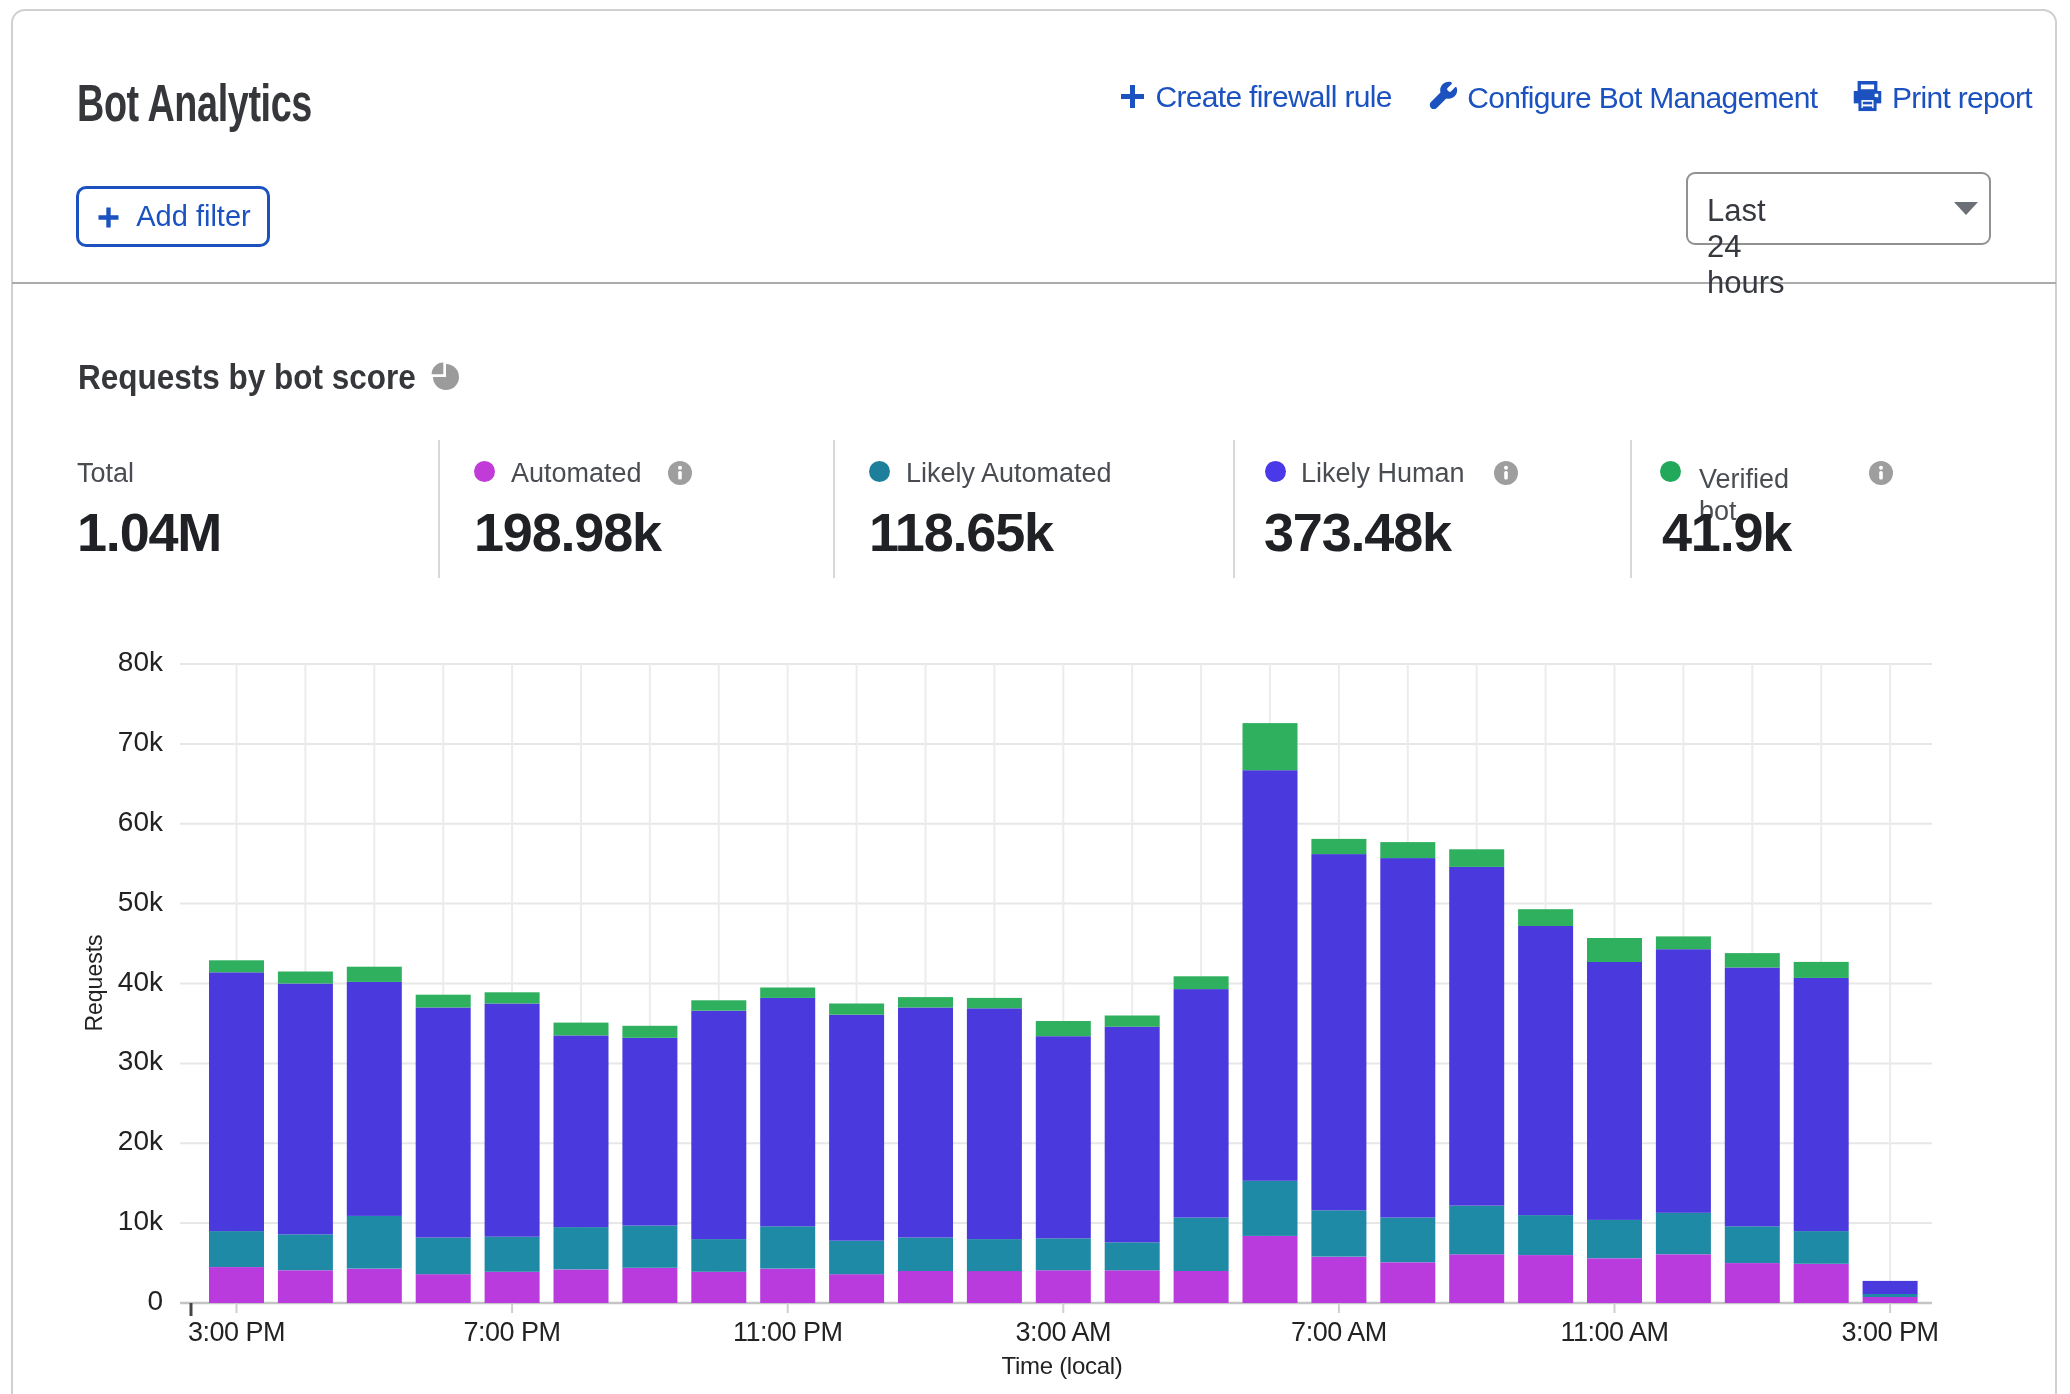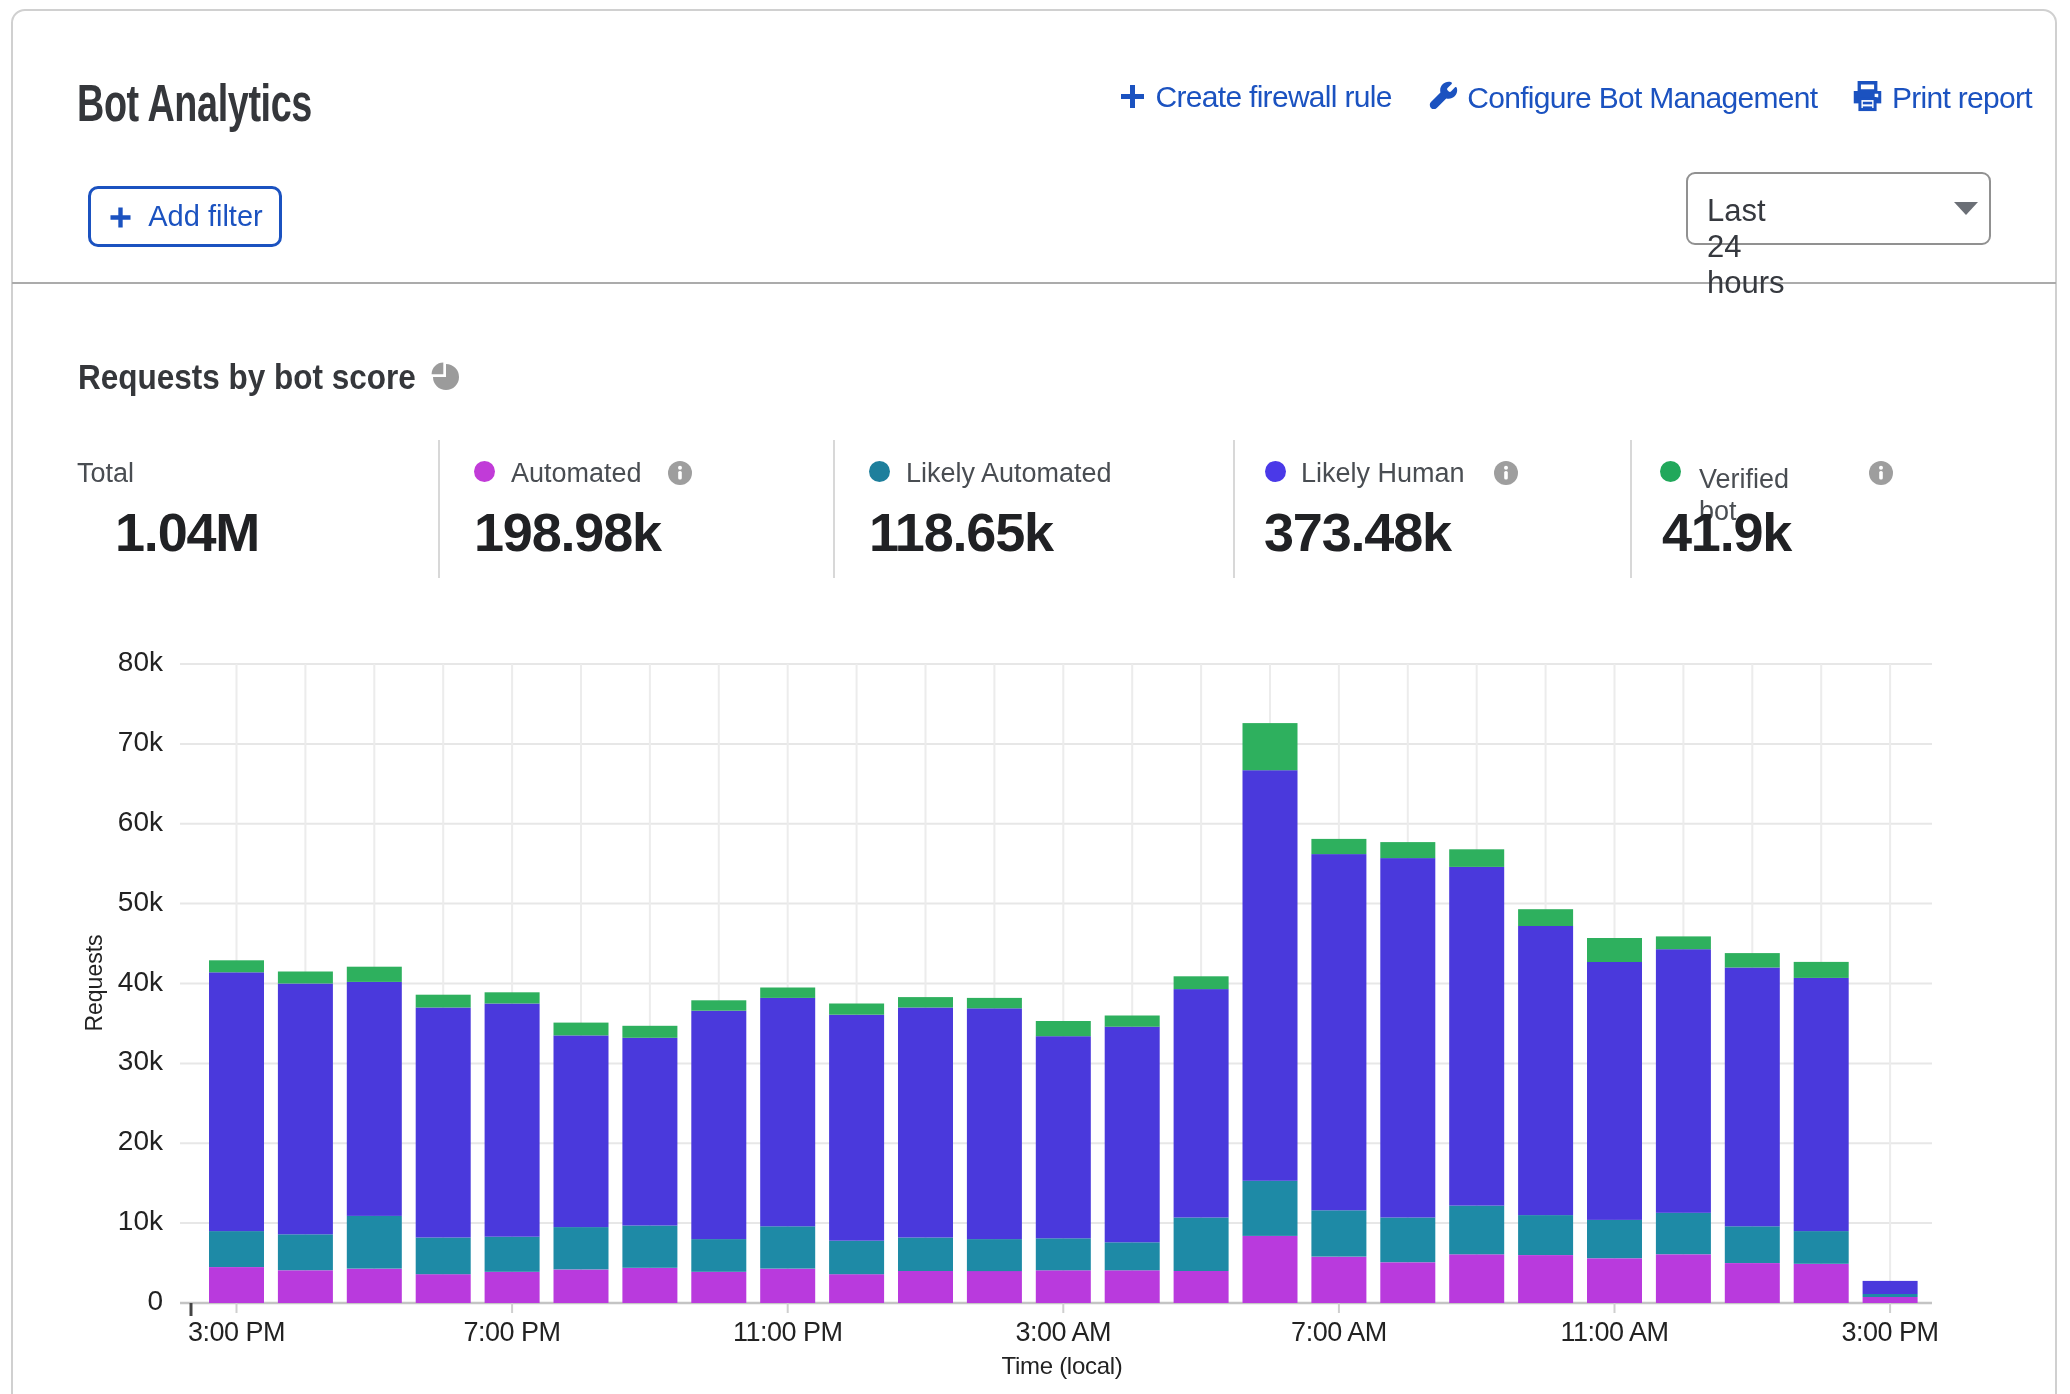--- a/index.html
+++ b/index.html
@@ -6,21 +6,21 @@
 html,body { width:2070px; height:1394px; background:#fff; font-family:"Liberation Sans", sans-serif; overflow:hidden; }
 #page { position:absolute; left:0; top:0; width:1780px; height:1394px; }
 .abs { position:absolute; }
 #card { left:11px; top:9px; width:2046px; height:1600px; background:#fff; border:2px solid #d0d0d0; border-radius:14px; }
 #divider { left:12px; top:282px; width:2044px; height:2px; background:#ababab; }
 #title { left:77px; top:74px; font-size:51px; font-weight:700; color:#35373b; letter-spacing:-0.5px; transform:scaleX(0.74); transform-origin:left top; }
 .link { color:#1b52c0; font-size:30px; letter-spacing:-0.7px; }
 #links { display:flex; justify-content:flex-end; gap:34px; align-items:center;margin-left:40px; }
 #links span { white-space:nowrap; }
 #links { left:0px; top:79px; width:1992px; }
-#addfilter { left:76px; top:186px; width:194px; height:61px; border:3px solid #1b52c0; border-radius:10px; color:#1b52c0; font-size:29px; text-align:center; line-height:54px;margin-left:12px; }
+#addfilter { left:76px; top:186px; width:194px; height:61px; border:3px solid #1b52c0; border-radius:10px; color:#1b52c0; font-size:29px; text-align:center; line-height:54px; }
 #dropdown { left:1686px; top:172px; width:305px; height:73px; border:2px solid #919191; border-radius:9px; }
 #ddtext { left:1707px; top:193px; font-size:31px; color:#36393f; }
 #ddcaret { left:1954px; top:202px; width:0; height:0; border-left:12px solid transparent; border-right:12px solid transparent; border-top:13px solid #6b6f76; }
 #sec2title { left:78px; top:357px; font-size:35px; font-weight:700; color:#35373b; transform:scaleX(0.90); transform-origin:left top; }
 .sep { width:2px; background:#d8d8d8; top:440px; height:138px; }
 .statlabel { font-size:27px; color:#494d52; top:457px; line-height:1.2; }
 .statvalue { font-size:54px; font-weight:700; color:#202124; top:501px; letter-spacing:-1.2px; line-height:1.18; }
 .dot { width:21px; height:21px; border-radius:50%; top:461px; }
 </style>
 </head>
@@ -52,21 +52,21 @@
   <div class="abs" id="ddtext">Last 24 hours</div>
   <div class="abs" id="ddcaret"></div>
   <div class="abs" id="sec2title">Requests by bot score</div>
 
   <div class="abs sep" style="left:438px;"></div>
   <div class="abs sep" style="left:833px;"></div>
   <div class="abs sep" style="left:1233px;"></div>
   <div class="abs sep" style="left:1630px;"></div>
 
   <div class="abs statlabel" style="left:77px;text-align:right;">Total</div>
-  <div class="abs statvalue" style="left:77px;margin-left:38px;">1.04M</div>
+  <div class="abs statvalue" style="left:77px;">1.04M</div>
 
   <div class="abs dot" style="left:474px; background:#c13bd8;"></div>
   <div class="abs statlabel" style="left:511px;">Automated</div>
   <div class="abs statvalue" style="left:474px;">198.98k</div>
 
   <div class="abs dot" style="left:869px; background:#1e7f9c;"></div>
   <div class="abs statlabel" style="left:906px;">Likely Automated</div>
   <div class="abs statvalue" style="left:869px;">118.65k</div>
 
   <div class="abs dot" style="left:1265px; background:#4a39e8;"></div>

